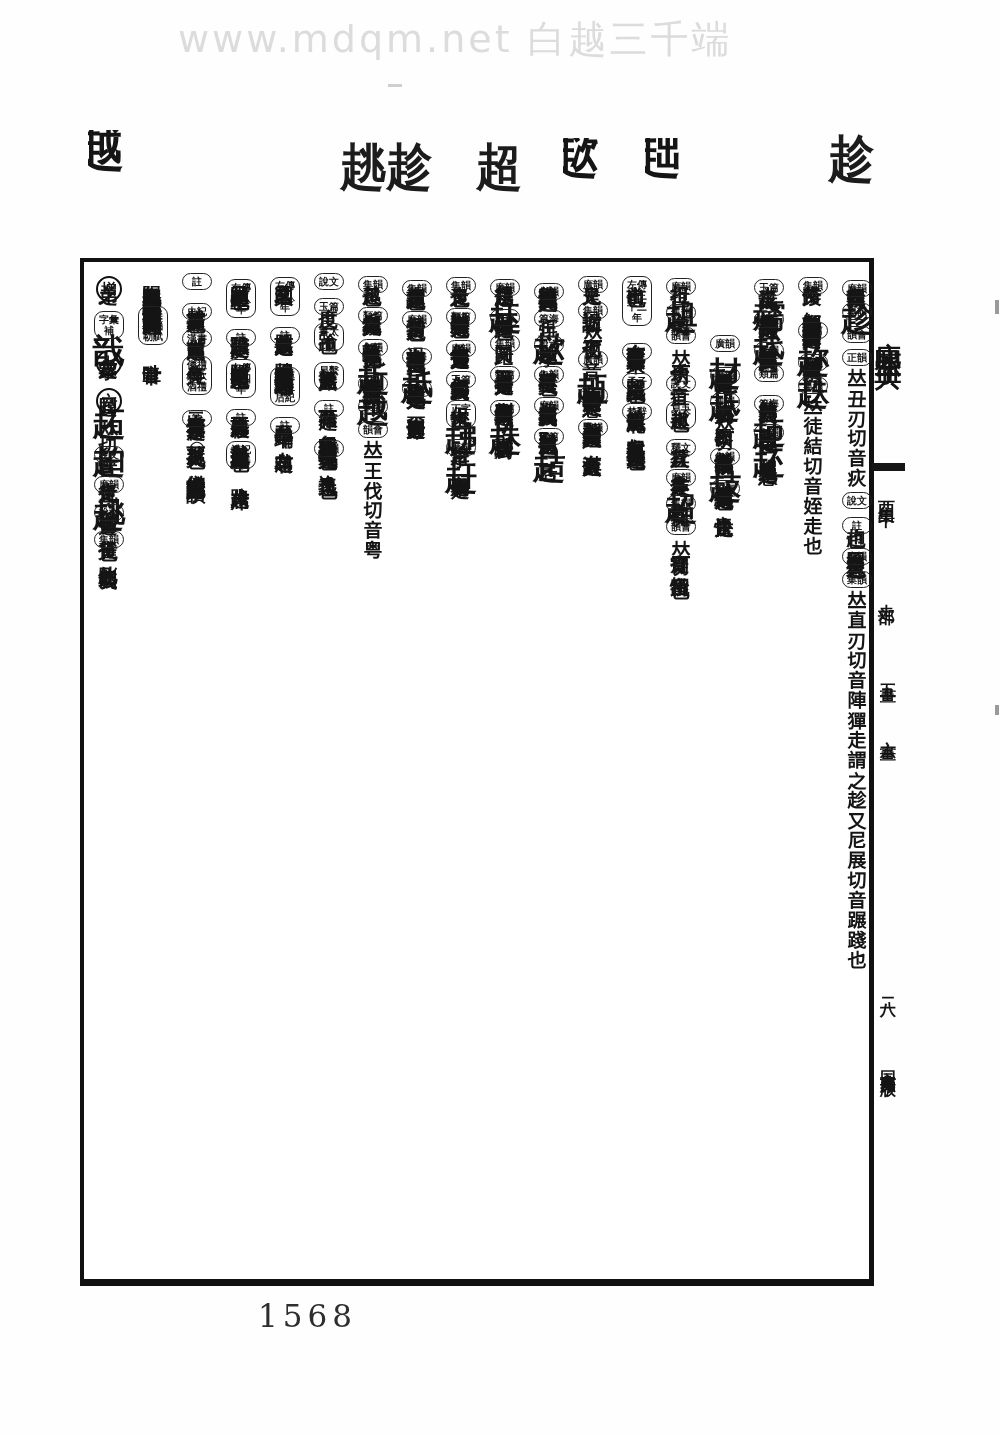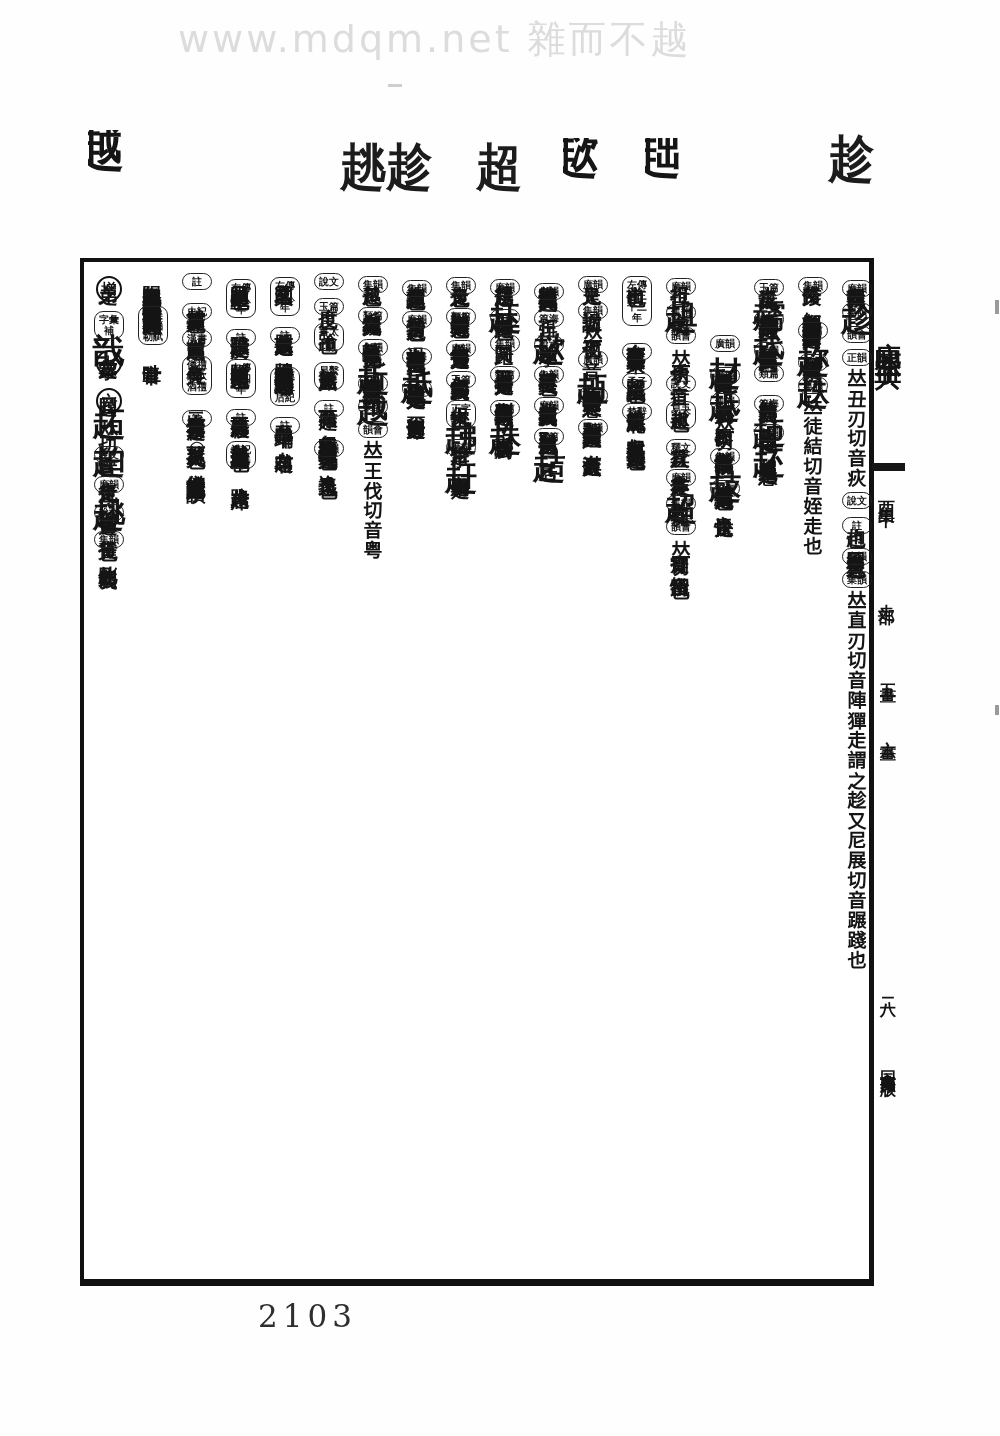--- a/index.html
+++ b/index.html
@@ -36,21 +36,21 @@
   .m-strokes6{left:877px;top:729px;font-size:16px;letter-spacing:3px;}
   .m-folio{left:877px;top:985px;font-size:16px;letter-spacing:3px;}
   .m-edition{left:877px;top:1058px;font-size:16px;letter-spacing:2px;}
   .page-number{position:absolute;left:258px;top:1298px;font-size:31px;letter-spacing:5px;color:#2e2e2e;}
   .tick{position:absolute;background:#9a9a9a;}
   .artifact-dash{position:absolute;left:388px;top:84px;width:14px;height:3px;background:#cfcfcf;}
 </style>
 </head>
 <body>
 
-<div class="watermark">www.mdqm.net 雜而不越</div>
+<div class="watermark">www.mdqm.net 白越三千端</div>
 <div class="artifact-dash"></div>
 
 <div id="seal-header">
     <div class="seal-group col" style="left: 88px; top: 130px;">
       <span class="seal-char">越</span>
     </div>
     <div class="seal-group row" style="left: 340px; top: 138px;">
       <span class="seal-char">趒</span>
       <span class="seal-char">趁</span>
     </div>
@@ -92,16 +92,16 @@
 
 <div class="margin-v m-title">康熙字典</div>
 <div class="m-rule"></div>
 <div class="margin-v m-volume">酉集中</div>
 <div class="margin-v m-radical">走部</div>
 <div class="margin-v m-strokes5">五畫</div>
 <div class="margin-v m-strokes6">六畫</div>
 <div class="margin-v m-folio">二八</div>
 <div class="margin-v m-edition">同文書局原版</div>
 
-<div class="page-number">2103</div>
+<div class="page-number">1568</div>
 
 <div class="tick" style="left:995px;top:300px;width:4px;height:14px;"></div>
 <div class="tick" style="left:995px;top:705px;width:4px;height:10px;"></div>
 
 </body></html>

